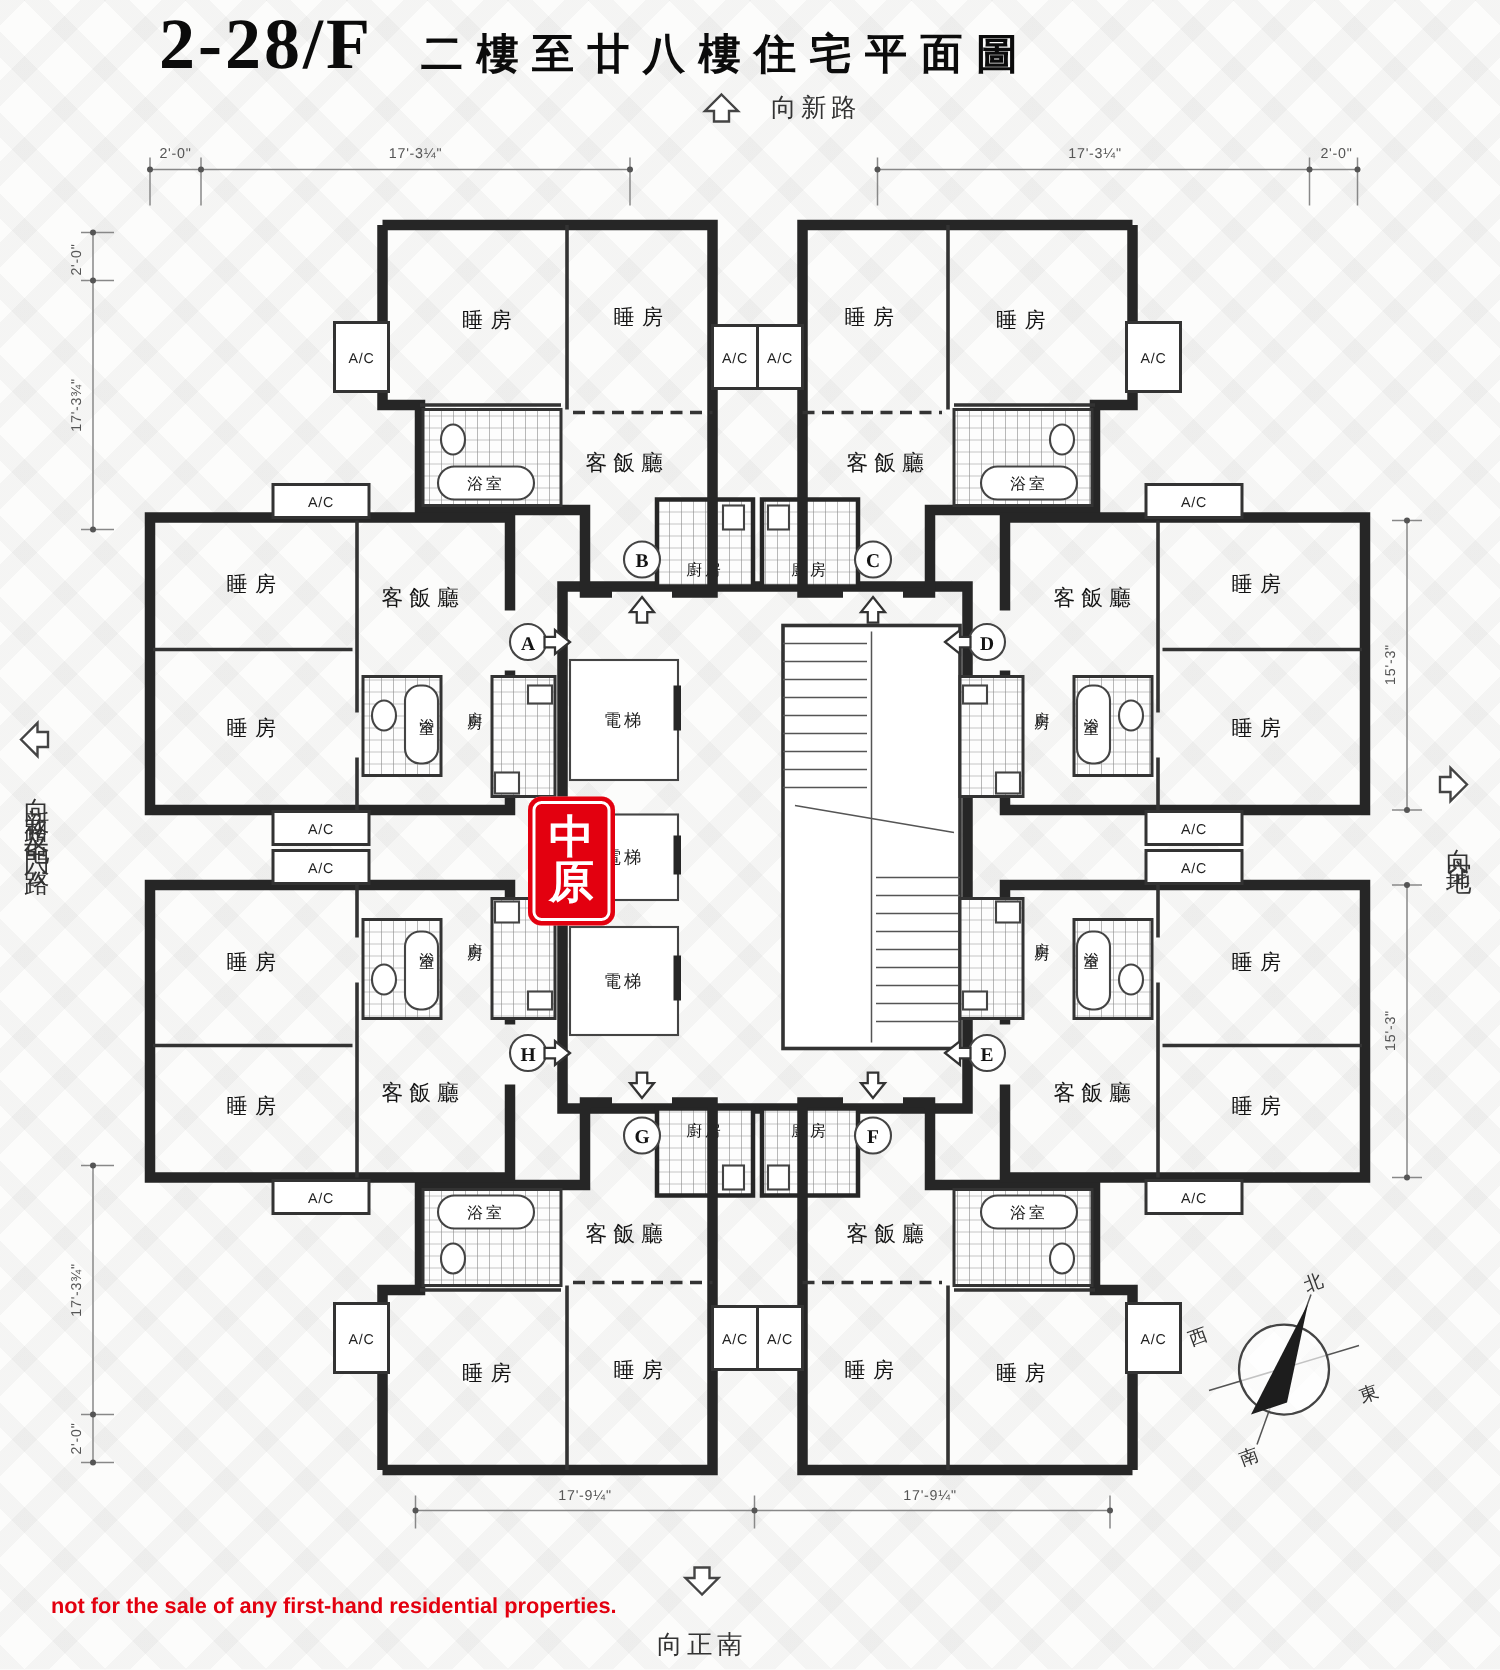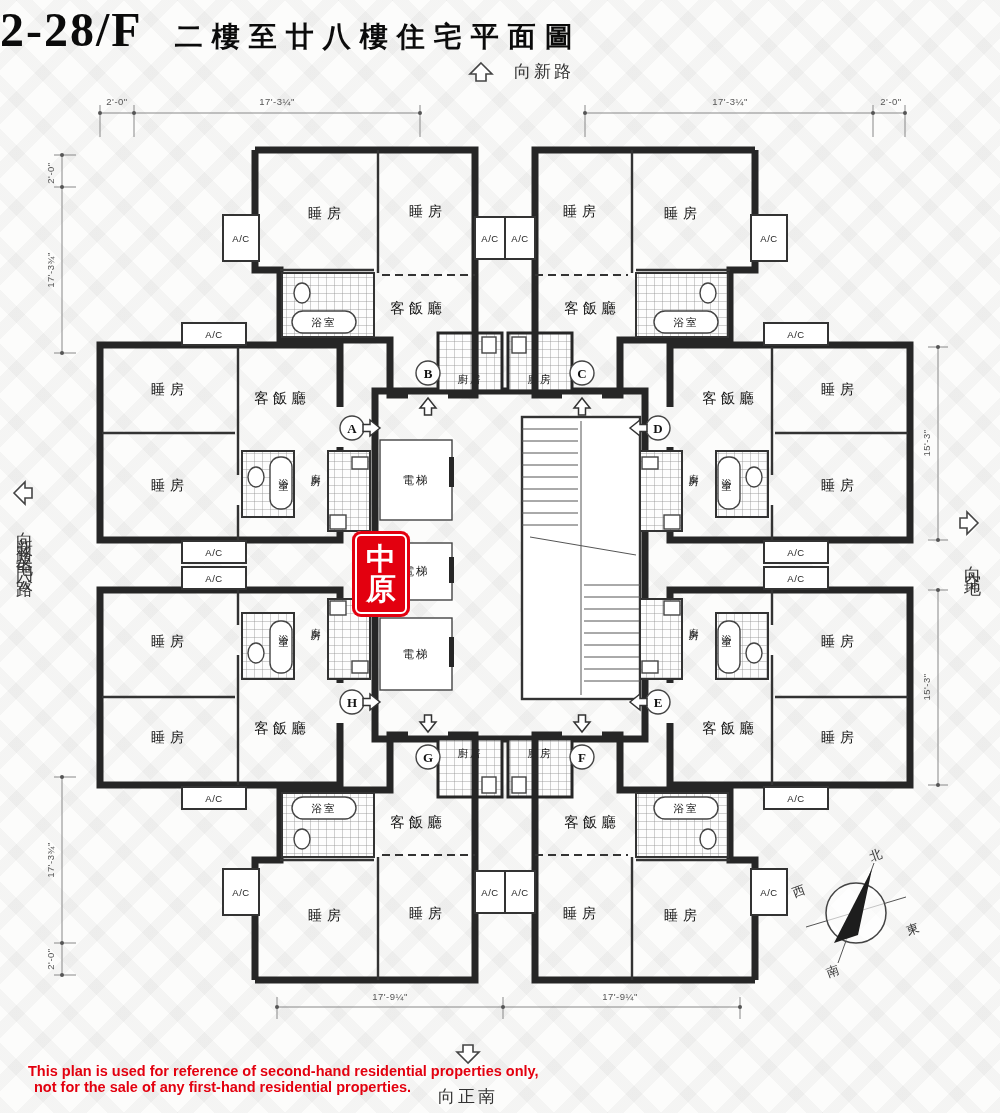--- a/index.html
+++ b/index.html
@@ -3,21 +3,21 @@
 <meta charset="utf-8">
 <style>
   html,body{margin:0;padding:0;}
   body{width:1000px;height:1113px;position:relative;background:#fcfcfb;overflow:hidden;
        font-family:"Liberation Sans",sans-serif;}
   body::before{content:"";position:absolute;inset:0;pointer-events:none;
     background-image:
       repeating-linear-gradient(45deg, rgba(60,60,60,.04) 0 12px, transparent 12px 38px),
       repeating-linear-gradient(-45deg, rgba(60,60,60,.04) 0 12px, transparent 12px 38px);}
   .title-row{position:absolute;top:2px;left:0;width:100%;display:flex;align-items:baseline;
-    box-sizing:border-box;color:#0b0b0b;}
+    padding-left:106px;box-sizing:border-box;color:#0b0b0b;}
   .floor-range{font-family:"Liberation Serif",serif;font-size:48px;font-weight:700;letter-spacing:2px;}
   .title-zh{font-family:"Liberation Serif",serif;font-size:28px;font-weight:700;letter-spacing:9px;margin-left:32px;}
   .dir{position:absolute;display:flex;align-items:center;gap:20px;color:#333;}
   .dir-label{font-size:17px;letter-spacing:3px;color:#333;}
   .vlab{position:absolute;writing-mode:vertical-rl;text-orientation:upright;color:#222;}
   .road-label{font-size:17px;letter-spacing:7px;color:#333;}
   .small-vlab{font-size:10px;letter-spacing:2px;color:#1c1c1c;}
   .plan-wrap{position:absolute;left:30px;top:85px;width:940px;height:960px;}
   svg text{font-family:"Liberation Sans",sans-serif;fill:#141414;}
   .rm{font-size:14px;letter-spacing:5px;}
@@ -405,15 +405,14 @@
 <div class="vlab small-vlab" style="left:686px;top:620px;">廚房</div>
 
 <div class="logo">
   <div class="seal">
     <span>中</span>
     <span>原</span>
   </div>
 </div>
 
 <div class="disclaimer">
-  <div class="disc-en">This plan is used for reference of second-hand residential properties only,</div>
   <div class="disc-en disc-en2">not for the sale of any first-hand residential properties.</div>
 </div>
 
 </body></html>

